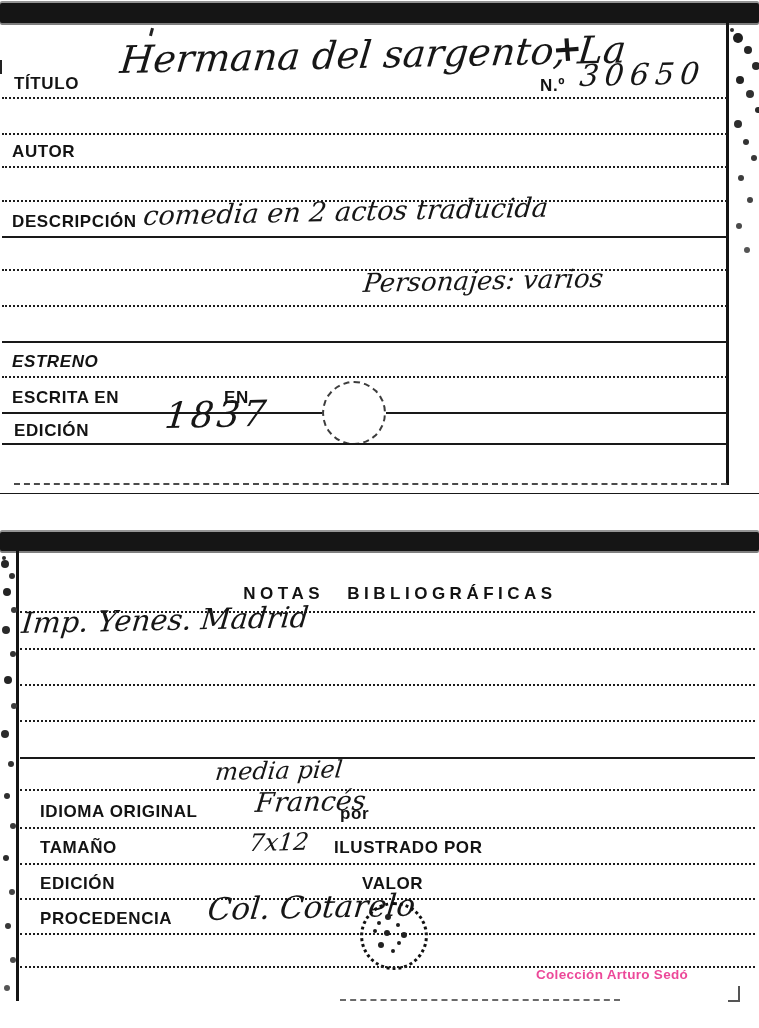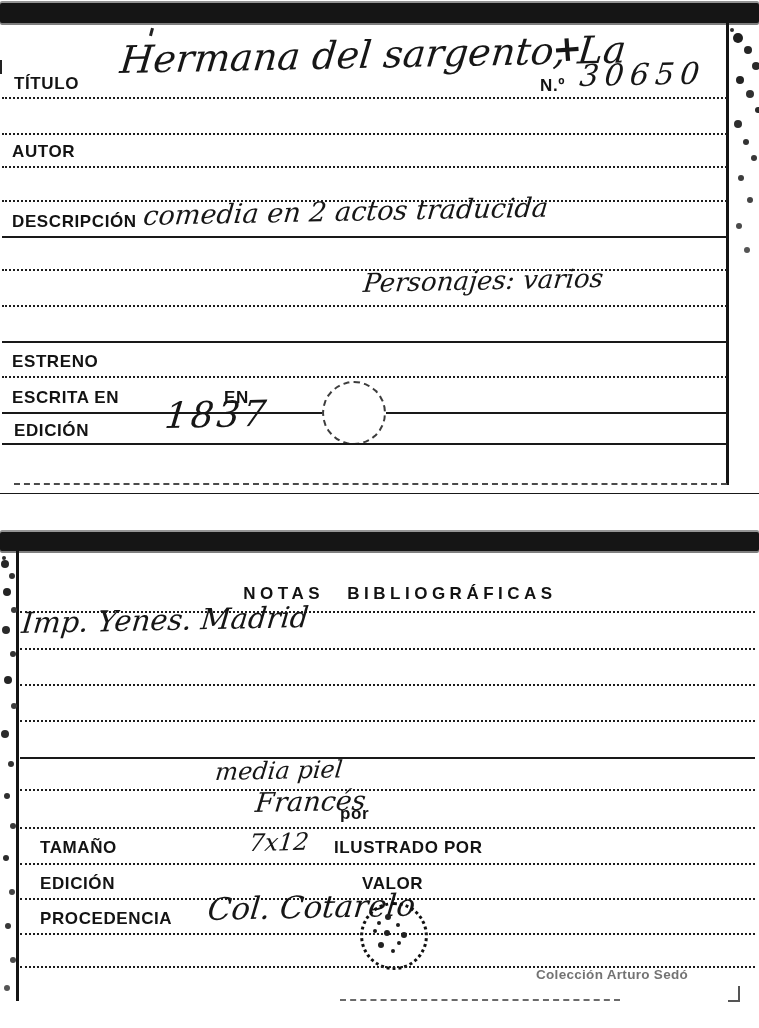--- a/index.html
+++ b/index.html
@@ -34,21 +34,21 @@
      18px 170px 0 1px #444,7px 196px 0 1px #4a4a4a,15px 220px 0 1px #555;}
   
   .hole{position:absolute;border:2px dashed #3c3c3c;border-radius:50%;background:#fff;}
   .stamp{position:absolute;border:3px dotted #101010;border-radius:50%;}
   .stamp-dots{position:absolute;left:14px;top:16px;width:4px;height:4px;border-radius:50%;
      background:#1d1d1d;box-shadow:9px -6px 0 1px #222,19px 2px 0 #1d1d1d,25px 12px 0 1px #222,
      -4px 8px 0 #1d1d1d,8px 10px 0 1px #222,20px 20px 0 #1d1d1d,2px 22px 0 1px #222,14px 28px 0 #1d1d1d;}
   .header{position:absolute;font-family:"Liberation Sans",sans-serif;font-weight:bold;
           color:#121212;letter-spacing:4.5px;word-spacing:14px;font-size:17px;text-align:center;}
   .credit{position:absolute;font-family:"Liberation Sans",sans-serif;font-weight:bold;
-          font-size:13.5px;color:#737373;letter-spacing:.3px;}
+          font-size:13.5px;color:#ec4899;letter-spacing:.3px;}
   .cross{position:absolute;font-family:"DejaVu Sans",sans-serif;font-weight:bold;font-size:36px;
          color:#161616;transform:rotate(-4deg);}
   .corner-mark{position:absolute;width:10px;height:14px;border-right:2px solid #555;border-bottom:2px dashed #555;}
   .tick{position:absolute;background:#222;}
 </style>
 </head>
 <body>
 
 <div id="page">
 
@@ -78,21 +78,21 @@
     <div class="hw" style="left:142px;top:200px;font-size:27px;">comedia en 2 actos traducida</div>
     <div class="ln solid" style="left:2px;top:236px;width:725px;"></div>
 
     <div class="ln" style="left:2px;top:269px;width:725px;"></div>
 
     <div class="hw" style="left:362px;top:268px;font-size:26px;">Personajes: varios</div>
     <div class="ln" style="left:2px;top:305px;width:725px;"></div>
 
     <div class="ln solid" style="left:2px;top:341px;width:725px;"></div>
 
-    <div class="label" style="left:12px;top:352px;">ESTRENO</div>
+    <div class="label" style="left:12px;top:352px;font-style:italic;">ESTRENO</div>
     <div class="ln" style="left:2px;top:376px;width:725px;"></div>
 
     <div class="label" style="left:12px;top:388px;">ESCRITA EN</div>
     <div class="label" style="left:224px;top:388px;">EN</div>
     <div class="ln solid" style="left:2px;top:412px;width:320px;"></div>
     <div class="ln solid" style="left:386px;top:412px;width:341px;"></div>
     <div class="hole" style="left:322px;top:381px;width:60px;height:60px;"></div>
 
     <div class="label" style="left:14px;top:421px;">EDICIÓN</div>
     <div class="hw" style="left:163px;top:395px;font-size:36px;letter-spacing:3px;">1837</div>
@@ -113,20 +113,21 @@
 
     <div class="hw" style="left:20px;top:122px;font-size:29px;">Imp. Yenes. Madrid</div>
     <div class="ln" style="left:20px;top:164px;width:735px;"></div>
     <div class="ln" style="left:20px;top:200px;width:735px;"></div>
     <div class="ln" style="left:20px;top:236px;width:735px;"></div>
     <div class="ln solid" style="left:20px;top:273px;width:735px;"></div>
 
     <div class="hw" style="left:214px;top:274px;font-size:24px;">media piel</div>
     <div class="ln" style="left:20px;top:305px;width:735px;"></div>
 
+    <div class="label" style="left:40px;top:318px;">IDIOMA ORIGINAL</div>
     <div class="hw" style="left:254px;top:303px;font-size:27px;">Francés</div>
     <div class="label" style="left:340px;top:320px;text-transform:none;">por</div>
     <div class="ln" style="left:20px;top:343px;width:735px;"></div>
 
     <div class="label" style="left:40px;top:354px;">TAMAÑO</div>
     <div class="hw" style="left:248px;top:345px;font-size:24px;">7x12</div>
     <div class="label" style="left:334px;top:354px;">ILUSTRADO POR</div>
     <div class="ln" style="left:20px;top:379px;width:735px;"></div>
 
     <div class="label" style="left:40px;top:390px;">EDICIÓN</div>

